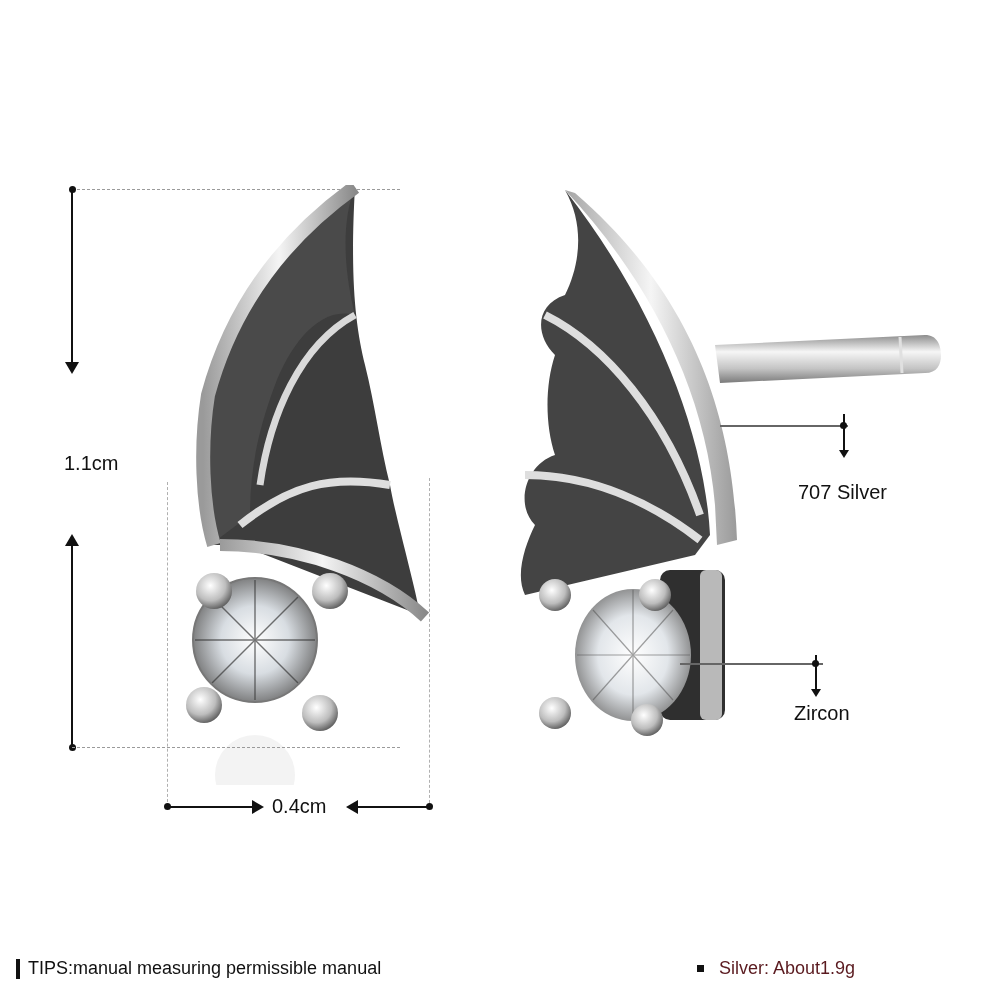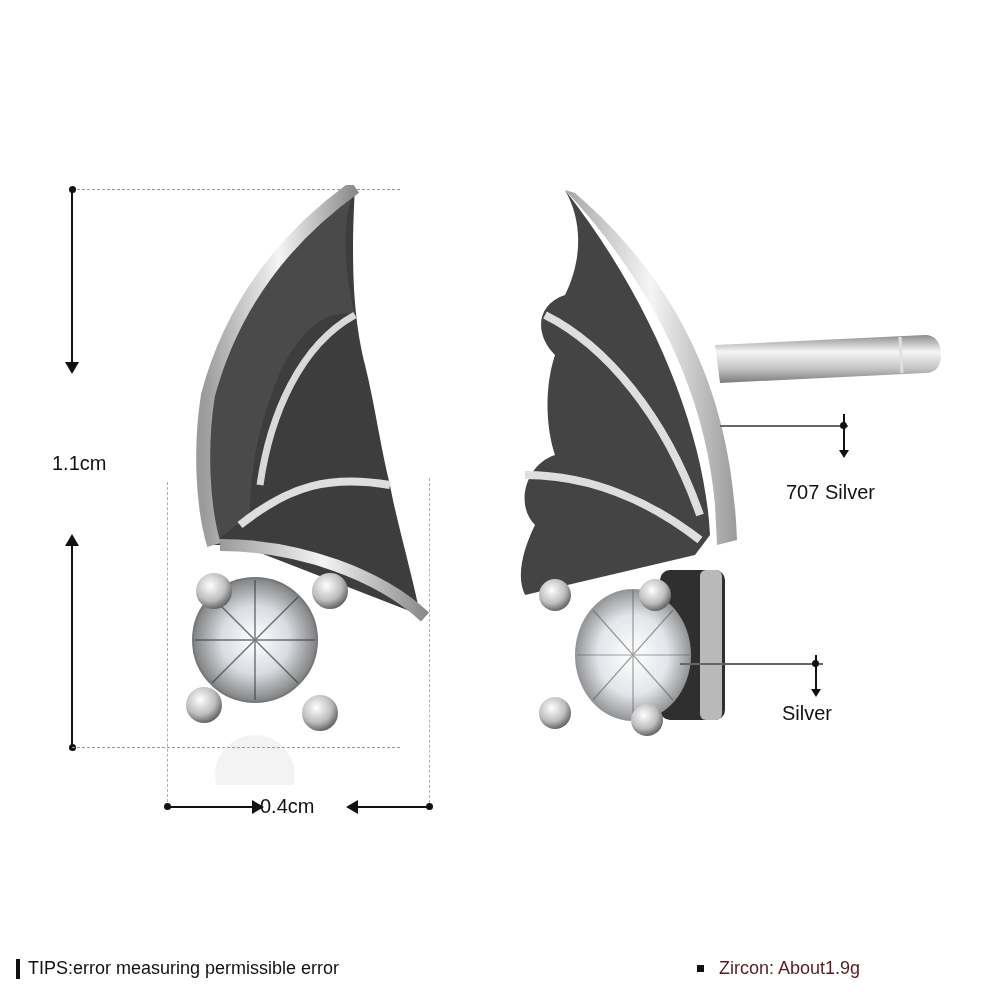--- a/index.html
+++ b/index.html
@@ -1,18 +1,18 @@
 <!DOCTYPE html>
 <html><head>
 <meta charset="utf-8">
 <style>
   html, body { margin: 0; padding: 0; }
   body { width: 1000px; height: 1000px; background: #ffffff; position: relative; overflow: hidden; font-family: "Liberation Sans", sans-serif; }
   .abs { position: absolute; }
-  .label { position: absolute; font-size: 20px; color: #111; white-space: nowrap; }
+  .label { position: absolute; font-size: 20px; color: #111; white-space: nowrap; margin-left: 12px; }
   .dash-h { position: absolute; height: 0; border-top: 1.5px dashed #9a9a9a; }
   .dash-v { position: absolute; width: 0; border-left: 1.5px dashed #b0b0b0; }
   .line-v { position: absolute; width: 1.5px; background: #111; }
   .line-h { position: absolute; height: 1.5px; background: #111; }
   .dot { position: absolute; width: 7px; height: 7px; border-radius: 50%; background: #111; }
   .tips { position: absolute; left: 16px; top: 958px; font-size: 18px; color: #111; display: flex; align-items: center; }
   .tips .bar { width: 4px; height: 20px; background: #111; margin-right: 8px; }
   .weight { position: absolute; left: 697px; top: 958px; font-size: 18px; color: #5a1a1f; display: flex; align-items: center; }
   .weight .sq { width: 7px; height: 7px; background: #111; margin-right: 15px; }
 </style>
@@ -152,22 +152,22 @@
     <polygon points="0,0 10,0 5,8" fill="#111"></polygon>
   </svg>
 <div class="label" style="left:786px; top:481px;">707 Silver</div>
 
 <div class="abs" style="left:680px; top:663px; width:143px; height:1.5px; background:#666;"></div>
 <div class="dot" style="left:812px; top:660px;"></div>
 <div class="line-v" style="left:815px; top:655px; height:36px;"></div>
 <svg class="abs" style="left:811px; top:689px;" width="10" height="8">
     <polygon points="0,0 10,0 5,8" fill="#111"></polygon>
   </svg>
-<div class="label" style="left:782px; top:702px;">Silver</div>
+<div class="label" style="left:782px; top:702px;">Zircon</div>
 
 <div class="tips">
   <span class="bar"></span>
-  <span>TIPS:error measuring permissible error</span>
+  <span>TIPS:manual measuring permissible manual</span>
 </div>
 <div class="weight">
   <span class="sq"></span>
-  <span>Zircon: About1.9g</span>
+  <span>Silver: About1.9g</span>
 </div>
 
 </body></html>

